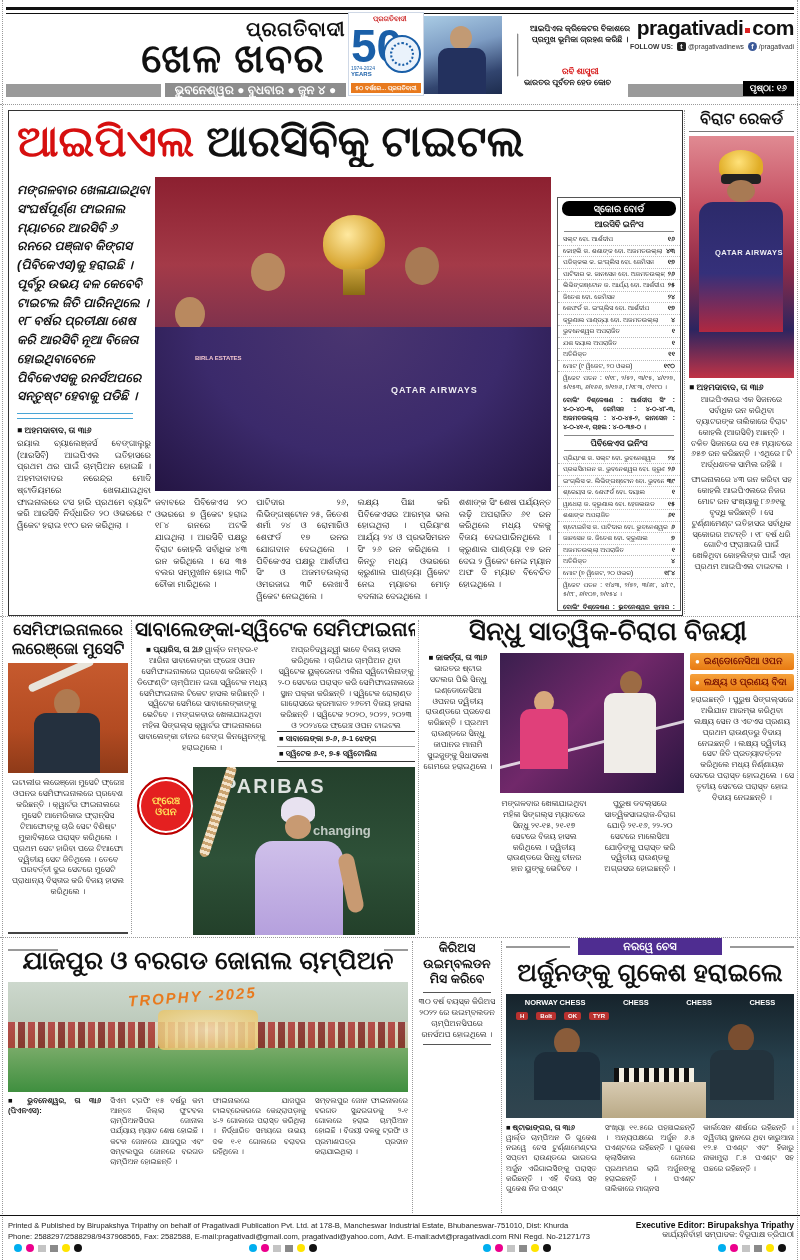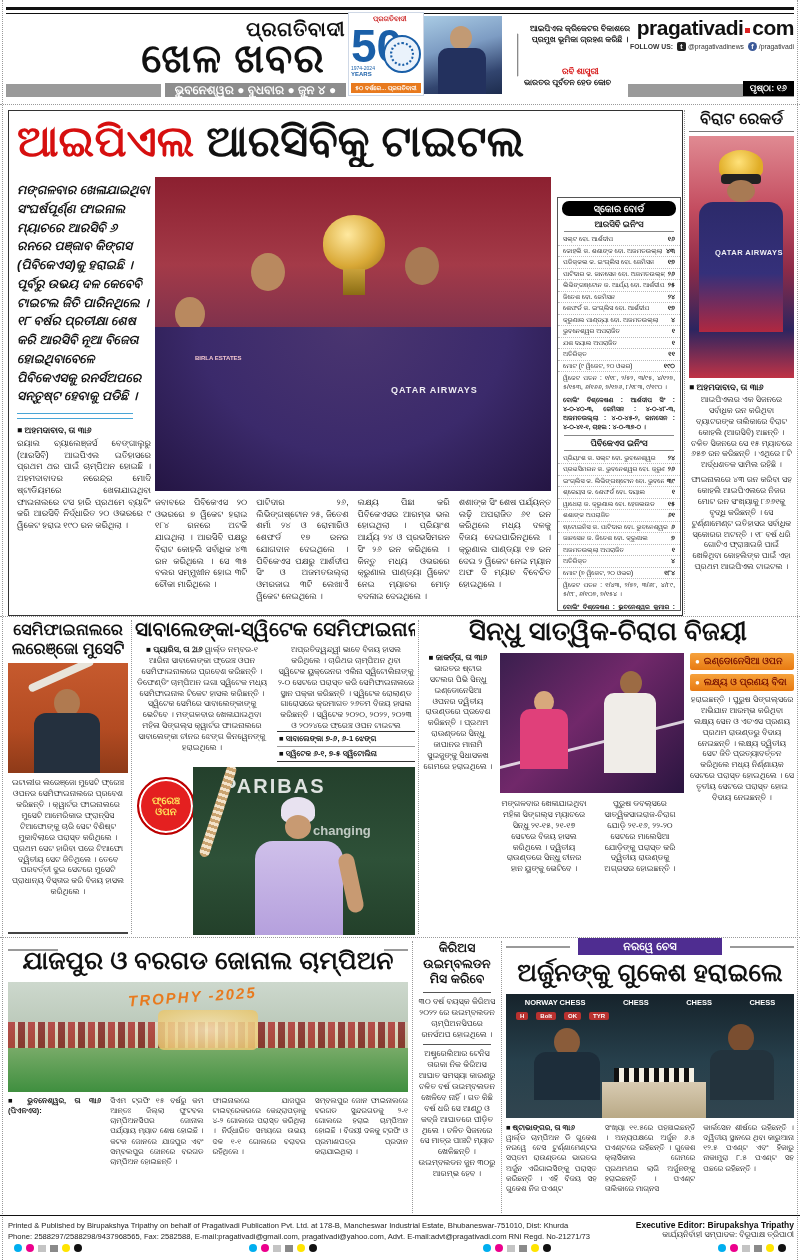--- a/index.html
+++ b/index.html
@@ -402,21 +402,20 @@
     </div>
   </div>
 
   <div class="abs dotv" style="left:412px;top:941px;height:272px;"></div>
 
   <div class="abs" style="left:417px;top:941px;width:80px;height:272px;overflow:hidden;">
     <div class="ct b" style="font-size:12.5px;line-height:1.25;">କିରିଅସ ଉଇମ୍ବଲଡନ ମିସ କରିବେ</div>
     <div style="border-top:1px solid #555;margin:4px 6px;"></div>
     <div class="ct t8">୩୦ ବର୍ଷ ବୟସ୍କ କିରିଅସ ୨୦୨୨ ରେ ଉଇମ୍ବଲଡନ ଚାମ୍ପିଅନସିପରେ ରନର୍ସଅପ ହୋଇଥିଲେ ।</div>
     <div style="border-top:1px solid #555;margin:4px 6px;"></div>
-    <div class="t8 jt">ଅଷ୍ଟ୍ରେଲିଆର ଟେନିସ ତାରକା ନିକ କିରିଅସ ଆଘାତ ସମସ୍ୟା କାରଣରୁ ଚଳିତ ବର୍ଷ ଉଇମ୍ବଲଡନ ଖେଳିବେ ନାହିଁ । ଗତ କିଛି ବର୍ଷ ଧରି ସେ ଆଣ୍ଠୁ ଓ କବ୍ଜି ଆଘାତରେ ପୀଡ଼ିତ ଥିଲେ । ଚଳିତ ସିଜନରେ ସେ ମାତ୍ର ପାଞ୍ଚଟି ମ୍ୟାଚ ଖେଳିଛନ୍ତି । ଉଇମ୍ବଲଡନ ଜୁନ ୩୦ରୁ ଆରମ୍ଭ ହେବ ।</div>
   </div>
 
   <div class="abs dotv" style="left:501px;top:941px;height:272px;"></div>
 
   <div class="abs" style="left:506px;top:938px;width:288px;height:275px;overflow:hidden;">
     <div style="position:relative;height:20px;">
       <div class="sideline" style="left:0;width:64px;"></div>
       <div class="sideline" style="right:0;width:64px;"></div>
       <div class="band-purple" style="margin:0 72px;">ନରୱେ ଚେସ</div>
     </div>

